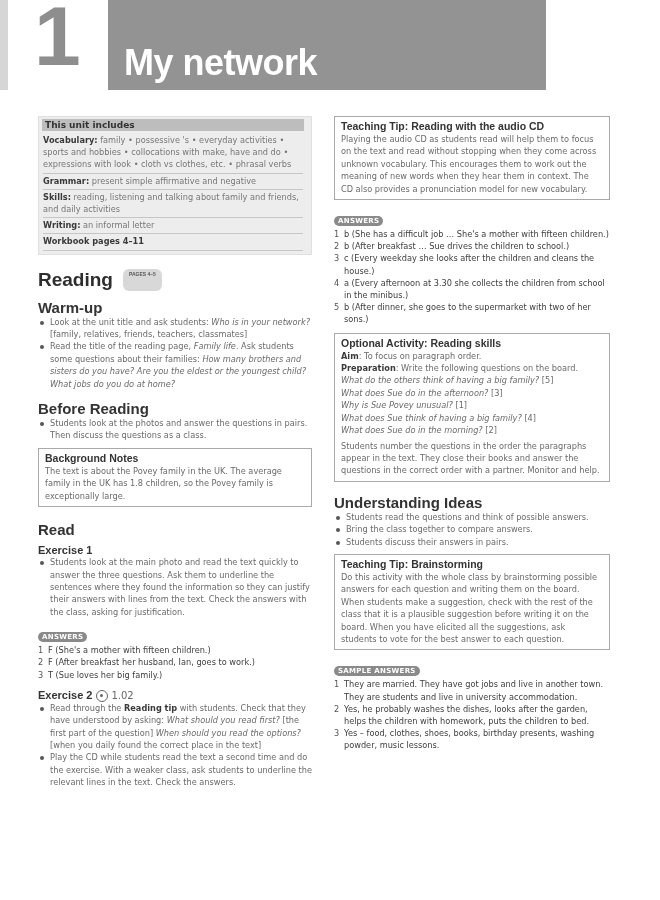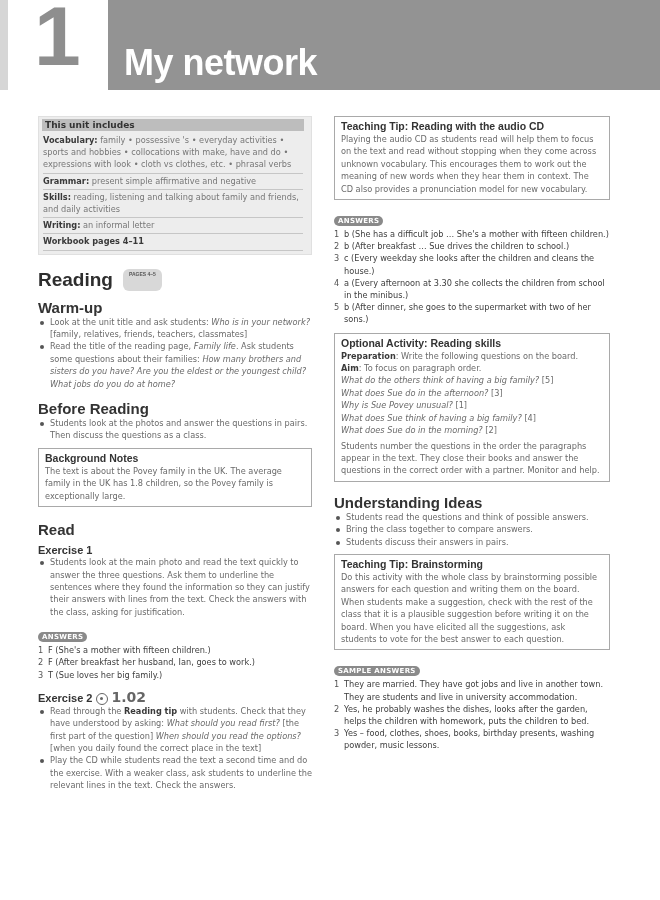--- a/index.html
+++ b/index.html
@@ -6,21 +6,21 @@
   body {
     width:660px; height:900px; background:#ffffff; position:relative; overflow:hidden;
     font-family:"DejaVu Sans", sans-serif; color:#5a5a5a;
   }
   .unit-strip { position:absolute; left:0; top:0; width:8px; height:90px; background:#d6d6d6; }
   .unit-num {
     position:absolute; left:34px; top:-6px; font-family:"Liberation Sans", sans-serif;
     font-weight:bold; font-size:84px; color:#8e8e8e; letter-spacing:-2px; line-height:1;
   }
   .title-bar {
-    position:absolute; left:108px; top:0; width:552px; height:90px; background:#939393;
+    position:absolute; left:108px; top:0; width:438px; height:90px; background:#939393;
   }
   .title-bar h1 {
     position:absolute; left:16px; bottom:6px; margin:0;
     font-family:"Liberation Sans", sans-serif; font-weight:bold; font-size:36px; color:#fff; letter-spacing:-0.5px;
   }
   .col { position:absolute; top:116px; }
   .col.left { left:38px; width:274px; }
   .col.right { left:334px; width:276px; }
   .p { font-size:8.2px; line-height:12.4px; color:#6a6a6a; }
   .p i { font-style:italic; }
@@ -39,21 +39,21 @@
   ul.bul li { position:relative; padding-left:12px; font-size:8.2px; line-height:12.4px; color:#6a6a6a; }
   ul.bul li::before { content:""; position:absolute; left:2px; top:5px; width:4px; height:4px; border-radius:50%; background:#555; }
   .box { border:1px solid #a9a9a9; padding:3px 6px 4px 6px; }
   .box .bt { font-family:"Liberation Sans", sans-serif; font-weight:bold; font-size:10.5px; color:#333; margin-bottom:1px; }
   .tag { display:inline-block; background:#8a8a8a; color:#fff; font-size:7px; font-weight:bold; padding:0 4px; border-radius:5px; letter-spacing:0.3px; line-height:10px; }
   ol.ans { list-style:none; margin:1px 0 0 0; padding:0; }
   ol.ans li { position:relative; padding-left:10px; font-size:8.2px; line-height:12.2px; color:#3d3d3d; }
   ol.ans li .n { position:absolute; left:0; top:0; color:#555; }
   .cd-icon { display:inline-block; width:10px; height:10px; border:1.2px solid #666; border-radius:50%; vertical-align:middle; position:relative; margin:0 3px 0 4px; }
   .cd-icon::after { content:""; position:absolute; left:3px; top:3px; width:3px; height:3px; border-radius:50%; background:#666; }
-  .cd-track { font-size:14px; color:#666; font-weight:bold; font-family:"DejaVu Sans", sans-serif; }
+  .cd-track { font-size:10px; color:#666; font-weight:normal; font-family:"DejaVu Sans", sans-serif; }
 </style>
 </head>
 <body>
 
 <div class="unit-strip"></div>
 <div class="unit-num">1</div>
 <div class="title-bar">
   <h1>My network</h1>
 </div>
 
@@ -129,22 +129,22 @@
     <li><span class="n">1</span><span>b (She has a difficult job … She's a mother with fifteen children.)</span></li>
     <li><span class="n">2</span><span>b (After breakfast … Sue drives the children to school.)</span></li>
     <li><span class="n">3</span><span>c (Every weekday she looks after the children and cleans the house.)</span></li>
     <li><span class="n">4</span><span>a (Every afternoon at 3.30 she collects the children from school in the minibus.)</span></li>
     <li><span class="n">5</span><span>b (After dinner, she goes to the supermarket with two of her sons.)</span></li>
   </ol>
 
   <div style="height:7px"></div>
   <div class="box">
     <div class="bt">Optional Activity: Reading skills</div>
+    <div class="p"><b>Aim</b><span>: To focus on paragraph order.</span></div>
     <div class="p"><b>Preparation</b><span>: Write the following questions on the board.</span></div>
-    <div class="p"><b>Aim</b><span>: To focus on paragraph order.</span></div>
     <div class="p"><i>What do the others think of having a big family?</i><span> [5]</span></div>
     <div class="p"><i>What does Sue do in the afternoon?</i><span> [3]</span></div>
     <div class="p"><i>Why is Sue Povey unusual?</i><span> [1]</span></div>
     <div class="p"><i>What does Sue think of having a big family?</i><span> [4]</span></div>
     <div class="p"><i>What does Sue do in the morning?</i><span> [2]</span></div>
     <div class="p" style="margin-top:3px">Students number the questions in the order the paragraphs appear in the text. They close their books and answer the questions in the correct order with a partner. Monitor and help.</div>
   </div>
 
   <div style="height:12px"></div>
   <h3>Understanding Ideas</h3>

